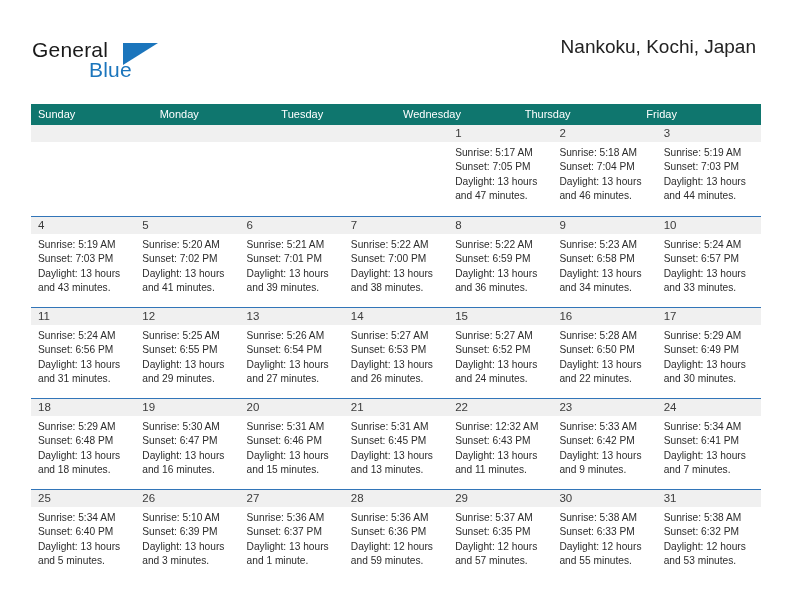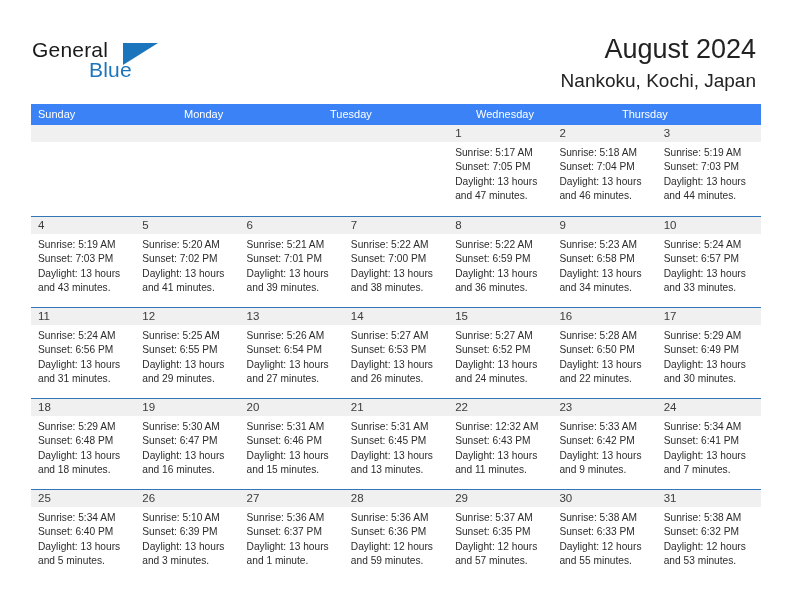--- a/index.html
+++ b/index.html
@@ -87,21 +87,21 @@
 
   
   .calendar {
     position: absolute;
     left: 31px;
     top: 104px;
     width: 730px;
   }
   .weekday-row {
     display: flex;
-    background: #3b82f6;
+    background: #0f766e;
     height: 21px;
     align-items: flex-end;
   }
   .weekday {
     flex: 1 1 0;
     color: #ffffff;
     font-size: 11px;
     line-height: 21px;
     padding-left: 7px;
     box-sizing: border-box;
@@ -155,32 +155,32 @@
 <div class="page">
 
   <div class="header">
     <div class="logo">
       <span class="logo-general">General</span>
       <span class="logo-triangle"></span>
       <span class="logo-blue">Blue</span>
     </div>
 
     <div class="title-block">
-      <div class="cal-title">August 2024</div>
       <div class="cal-subtitle">Nankoku, Kochi, Japan</div>
     </div>
   </div>
 
   <div class="calendar">
     <div class="weekday-row">
       <div class="weekday">Sunday</div>
       <div class="weekday">Monday</div>
       <div class="weekday">Tuesday</div>
       <div class="weekday">Wednesday</div>
       <div class="weekday">Thursday</div>
+      <div class="weekday">Friday</div>
     </div>
     <div id="weeks-container">
         <div class="week first">
           <div class="daycell empty">
             <div class="datebar"></div>
           </div>
           <div class="daycell empty">
             <div class="datebar"></div>
           </div>
           <div class="daycell empty">

